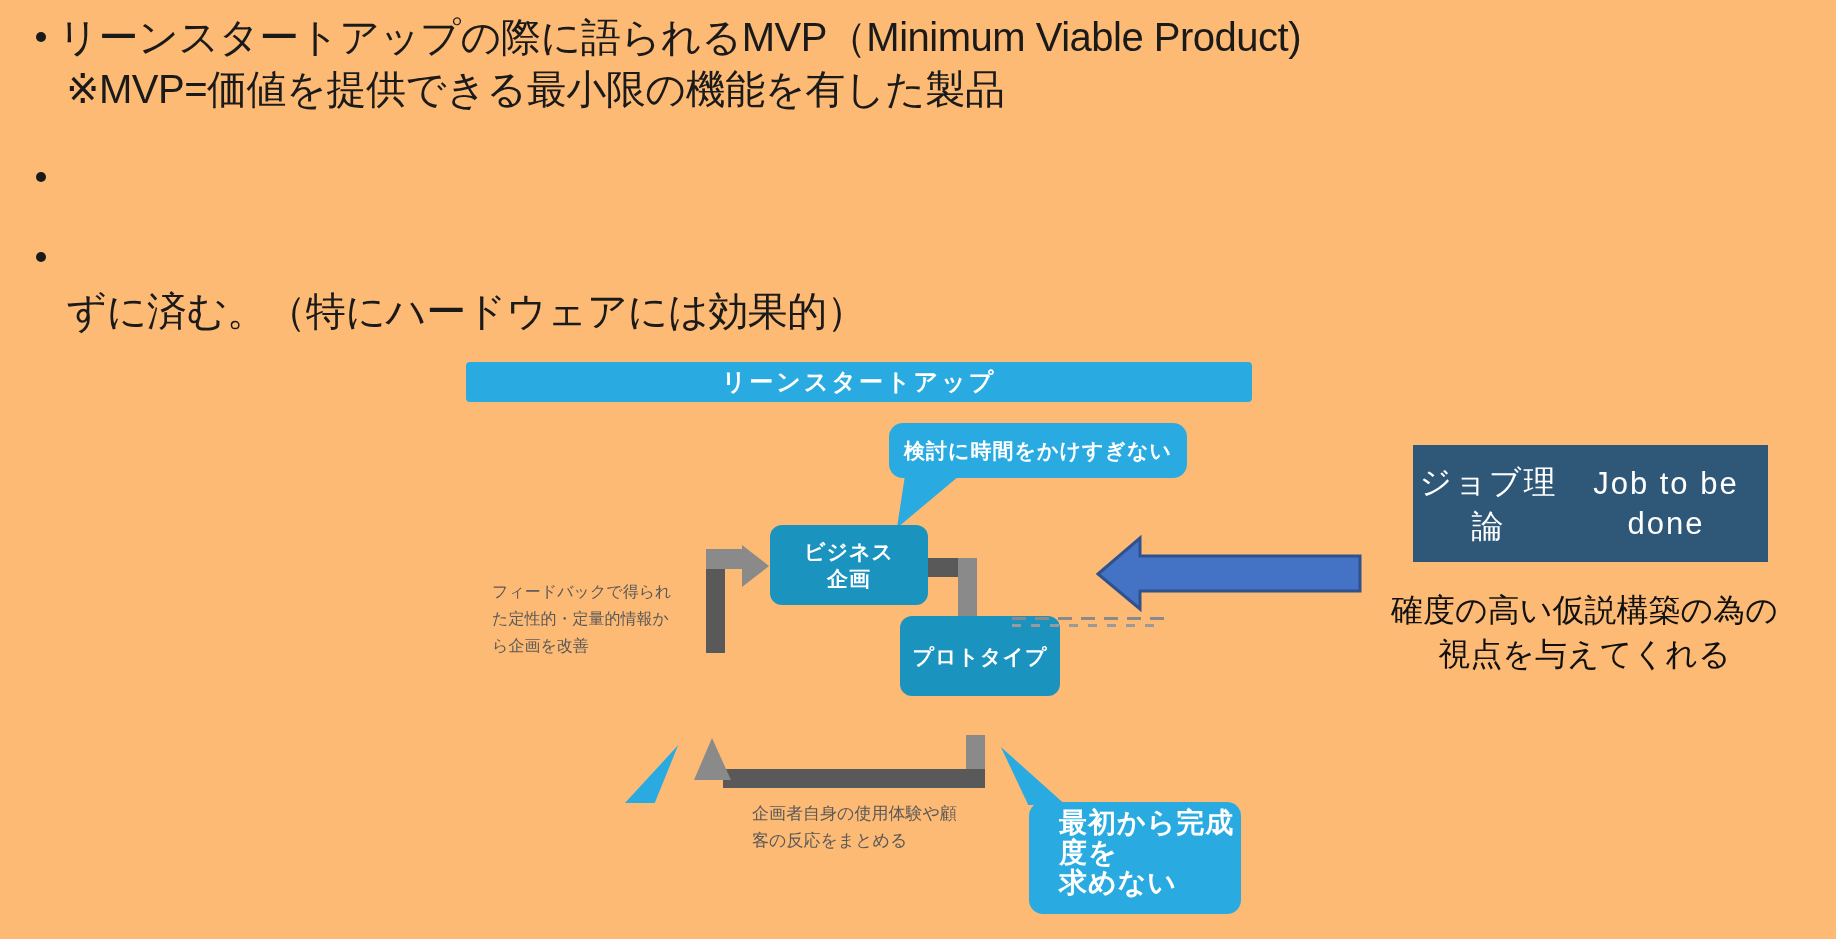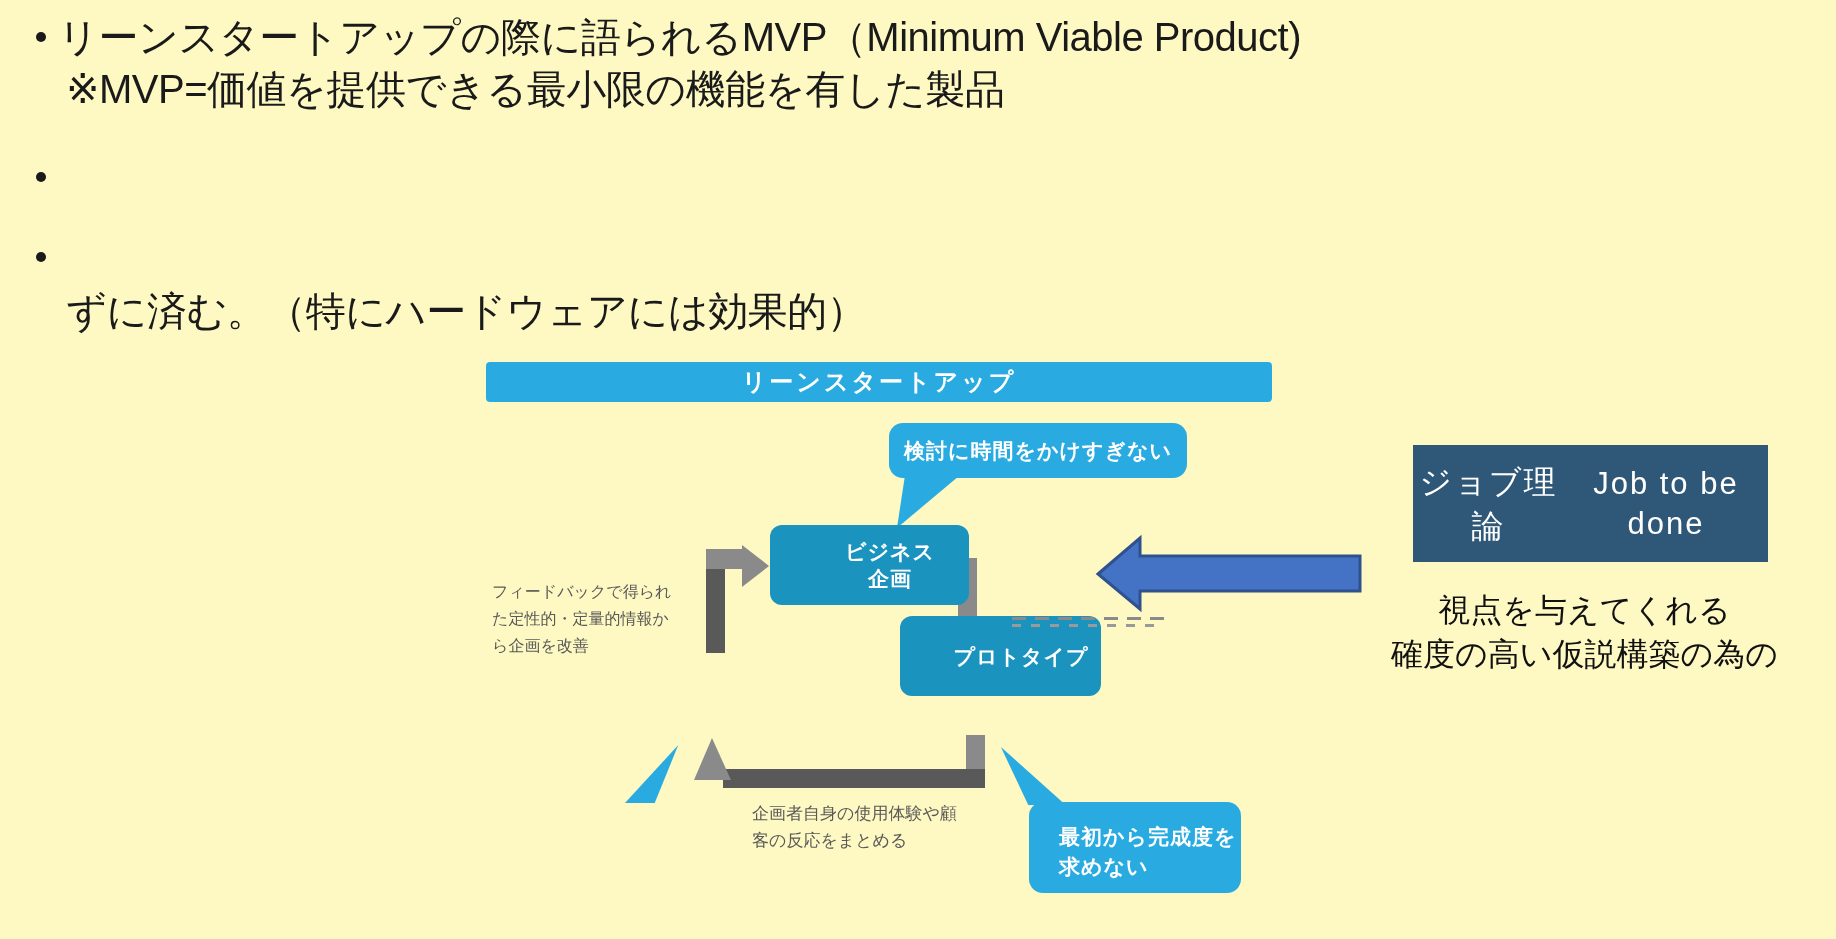--- a/index.html
+++ b/index.html
@@ -1,65 +1,65 @@
 <!DOCTYPE html>
 <html><head>
 <meta charset="utf-8">
 <style>
   html,body{margin:0;padding:0;background:#fff;}
   .slide{
     position:relative;
     width:1836px;height:939px;
-    background:#fef9c3;
+    background:#fdba74;
     overflow:hidden;
     font-family:"Liberation Sans","DejaVu Sans",sans-serif;
     color:#1a1a1a;
   }
   
   .bullet-dot{
     position:absolute;width:10px;height:10px;border-radius:50%;
     background:#1a1a1a;
   }
   .blt{
     position:absolute;
     font-size:40px;line-height:50px;white-space:nowrap;
     letter-spacing:-0.5px;color:#1a1a1a;
   }
   
   .arrows-svg{position:absolute;left:0;top:0;z-index:1;pointer-events:none;}
   .title-bar{
     position:absolute;left:466px;top:362px;width:786px;height:40px;
     background:#29ABE2;border-radius:4px;z-index:2;
     display:flex;align-items:center;justify-content:center;
-    color:#fff;font-weight:bold;font-size:24px;letter-spacing:3px;margin-left:20px;
+    color:#fff;font-weight:bold;font-size:24px;letter-spacing:3px;
   }
   .callout{
     position:absolute;background:#29ABE2;border-radius:14px;z-index:2;
     color:#fff;font-weight:bold;margin-left:16px;
   }
   .callout-top{
     left:873px;top:423px;width:298px;height:55px;
     display:flex;align-items:center;justify-content:center;
     font-size:21px;letter-spacing:1px;
   }
   .callout-bl{left:490px;top:800px;width:204px;height:92px;
     padding:14px 0 0 20px;box-sizing:border-box;font-size:21px;line-height:30px;letter-spacing:1px;}
-  .callout-br{left:1013px;top:802px;width:212px;height:91px;
-    padding:20px 0 0 30px;box-sizing:border-box;font-size:21px;line-height:30px;letter-spacing:1px;}
+  .callout-br{left:1013px;top:802px;width:212px;height:112px;
+    padding:6px 0 0 30px;box-sizing:border-box;font-size:28px;line-height:30px;letter-spacing:1px;}
   .tail{position:absolute;background:#29ABE2;z-index:1;}
   .tail-top{left:893px;top:476px;width:66px;height:52px;
     clip-path:polygon(18% 0%,100% 0%,6% 100%);}
   .tail-bl{left:620px;top:745px;width:62px;height:58px;
     clip-path:polygon(94% 0%,8% 100%,56% 100%);}
   .tail-br{left:998px;top:747px;width:72px;height:58px;
     clip-path:polygon(4% 0%,42% 100%,94% 100%);}
   .node{
     position:absolute;background:#1B93BF;border-radius:12px;z-index:2;
     display:flex;flex-direction:column;align-items:center;justify-content:center;
-    color:#fff;font-weight:bold;font-size:21px;line-height:27px;letter-spacing:1px;padding-left:41px;
+    color:#fff;font-weight:bold;font-size:21px;line-height:27px;letter-spacing:1px;
   }
   .node-business{left:770px;top:525px;width:158px;height:80px;}
   .node-feedback{left:638px;top:653px;width:162px;height:82px;}
   .node-prototype{left:900px;top:616px;width:160px;height:80px;}
   .note{
     position:absolute;color:#595959;z-index:2;white-space:nowrap;
   }
   .note-left{left:492px;top:578px;font-size:16px;line-height:27px;}
   .note-bottom{left:752px;top:800px;font-size:17px;line-height:27px;}
   
@@ -151,22 +151,22 @@
   <div class="callout callout-br">
     <div>最初から完成度を</div>
     <div>求めない</div>
   </div>
 
   <div class="navy-box">
     <div class="l1">ジョブ理論</div>
     <div class="l2">Job to be done</div>
   </div>
   <div class="caption">
+    <div>確度の高い仮説構築の為の</div>
     <div>視点を与えてくれる</div>
-    <div>確度の高い仮説構築の為の</div>
   </div>
 
   <div class="obscured">
     <div class="row1"></div>
     <div class="row2"></div>
   </div>
 
 </div>
 
 </body></html>

